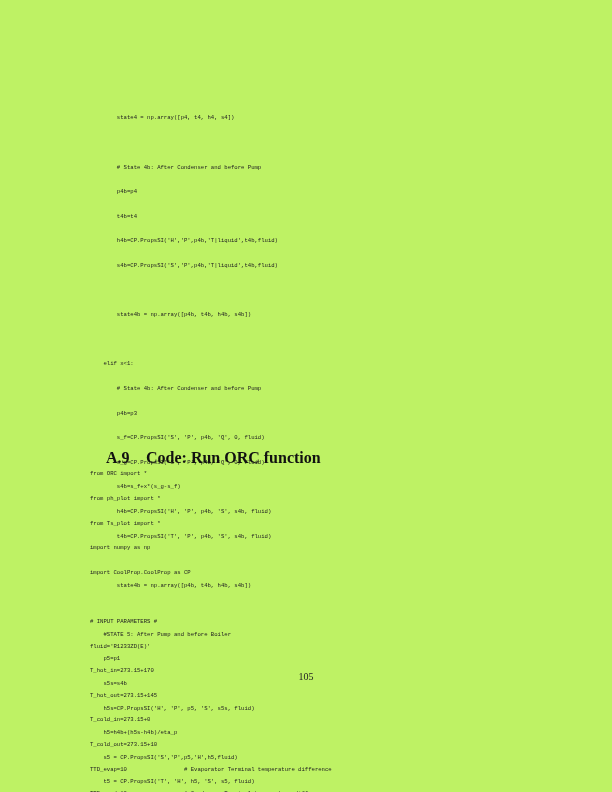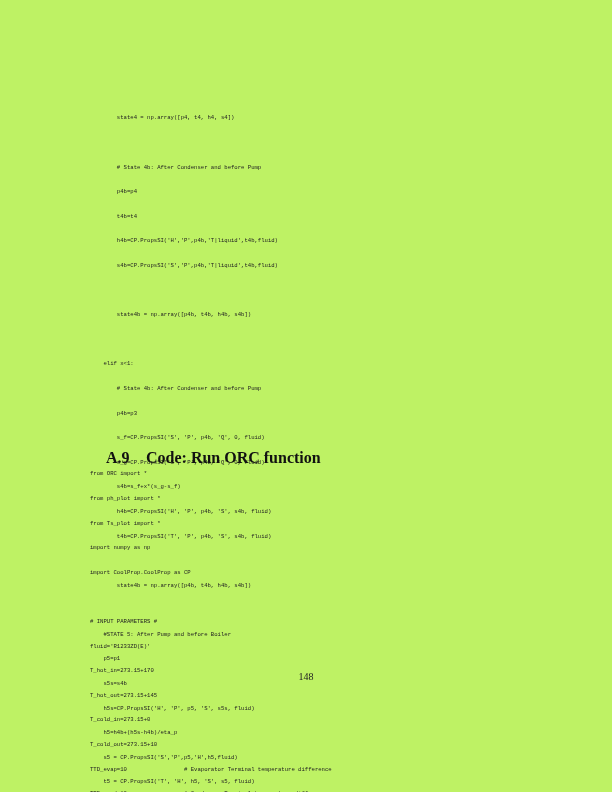--- a/index.html
+++ b/index.html
@@ -107,15 +107,15 @@
     
     
     
     
     
     
     
     
   </div>
 
-  <div class="pagenum">148</div>
+  <div class="pagenum">105</div>
 
 </div>
 
 </body></html>

